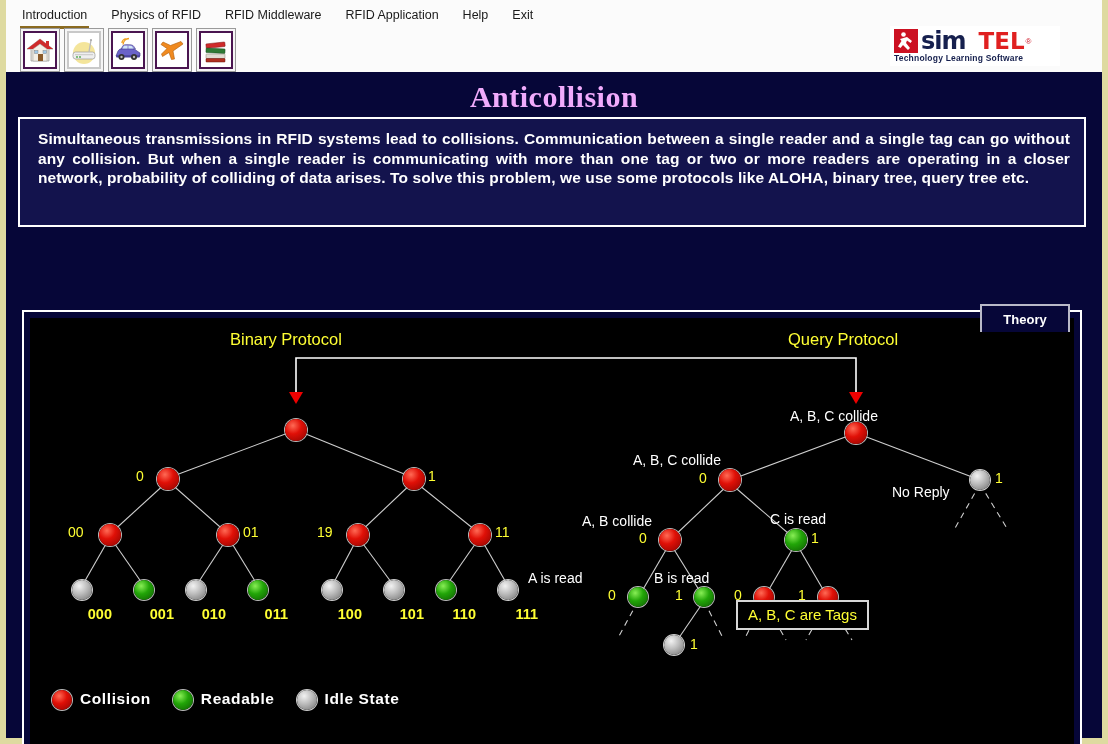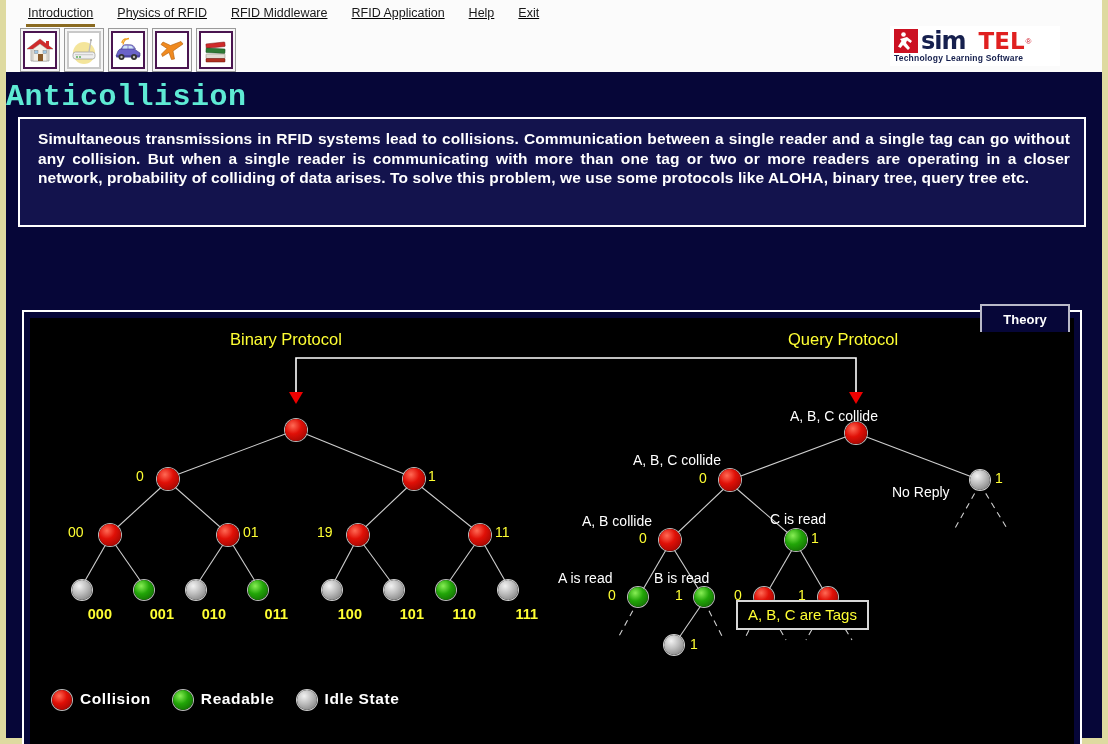--- a/index.html
+++ b/index.html
@@ -23,24 +23,23 @@
     width: 1096px; height: 72px;
     background: #fbfbfb;
     box-sizing: border-box;
   }
   .menubar {
     position: absolute;
     left: 0; top: 0;
     width: 1096px; height: 26px;
     background: #fbfbfb;
     display: flex;
-    align-items: center;
-    padding-left: 20px;
-    box-sizing: border-box;
-    text-decoration: underline;
+    align-items: flex-end;
+    padding-left: 14px;
+    box-sizing: border-box;
   }
   .menu-item {
     font-size: 12.5px;
     color: #1a1a1a;
     margin-right: 20px;
     white-space: nowrap;
     cursor: default;
     position: relative;
     padding: 3px 2px 4px 2px;
   }
@@ -125,22 +124,23 @@
     position: absolute;
     left: 6px; top: 72px;
     width: 1096px; height: 666px;
     background: #060638;
     box-sizing: border-box;
   }
   .page-title {
     position: absolute;
     left: 0; top: 8px;
     width: 1096px;
-    color: #5eead4;
-    font-family: Liberation Mono, monospace;
+    text-align: center;
+    color: #f0abfc;
+    font-family: Liberation Serif, serif;
     font-weight: bold;
     font-size: 30px;
     letter-spacing: 0.5px;
   }
 
   .intro-box {
     position: absolute;
     left: 12px; top: 45px;
     width: 1068px; height: 110px;
     border: 2px solid #ffffff;
@@ -490,21 +490,21 @@
         <div class="nlabel" style="left:965px; top:152px;">1</div>
 
         <div class="wlabel" style="left:552px; top:195px;">A, B collide</div>
         <div class="node red" style="left:629px; top:211px;"></div>
         <div class="nlabel" style="left:609px; top:212px;">0</div>
 
         <div class="wlabel" style="left:740px; top:193px;">C is read</div>
         <div class="node green" style="left:755px; top:211px;"></div>
         <div class="nlabel" style="left:781px; top:212px;">1</div>
 
-        <div class="wlabel" style="left:528px; top:252px;">A is read</div>
+        <div class="wlabel" style="left:498px; top:252px;">A is read</div>
         <div class="node small green" style="left:598px; top:269px;"></div>
         <div class="nlabel" style="left:578px; top:269px;">0</div>
 
         <div class="wlabel" style="left:624px; top:252px;">B is read</div>
         <div class="node small green" style="left:664px; top:269px;"></div>
         <div class="nlabel" style="left:645px; top:269px;">1</div>
 
         <div class="node small red" style="left:724px; top:269px;"></div>
         <div class="nlabel" style="left:704px; top:269px;">0</div>
         <div class="node small red" style="left:788px; top:269px;"></div>

